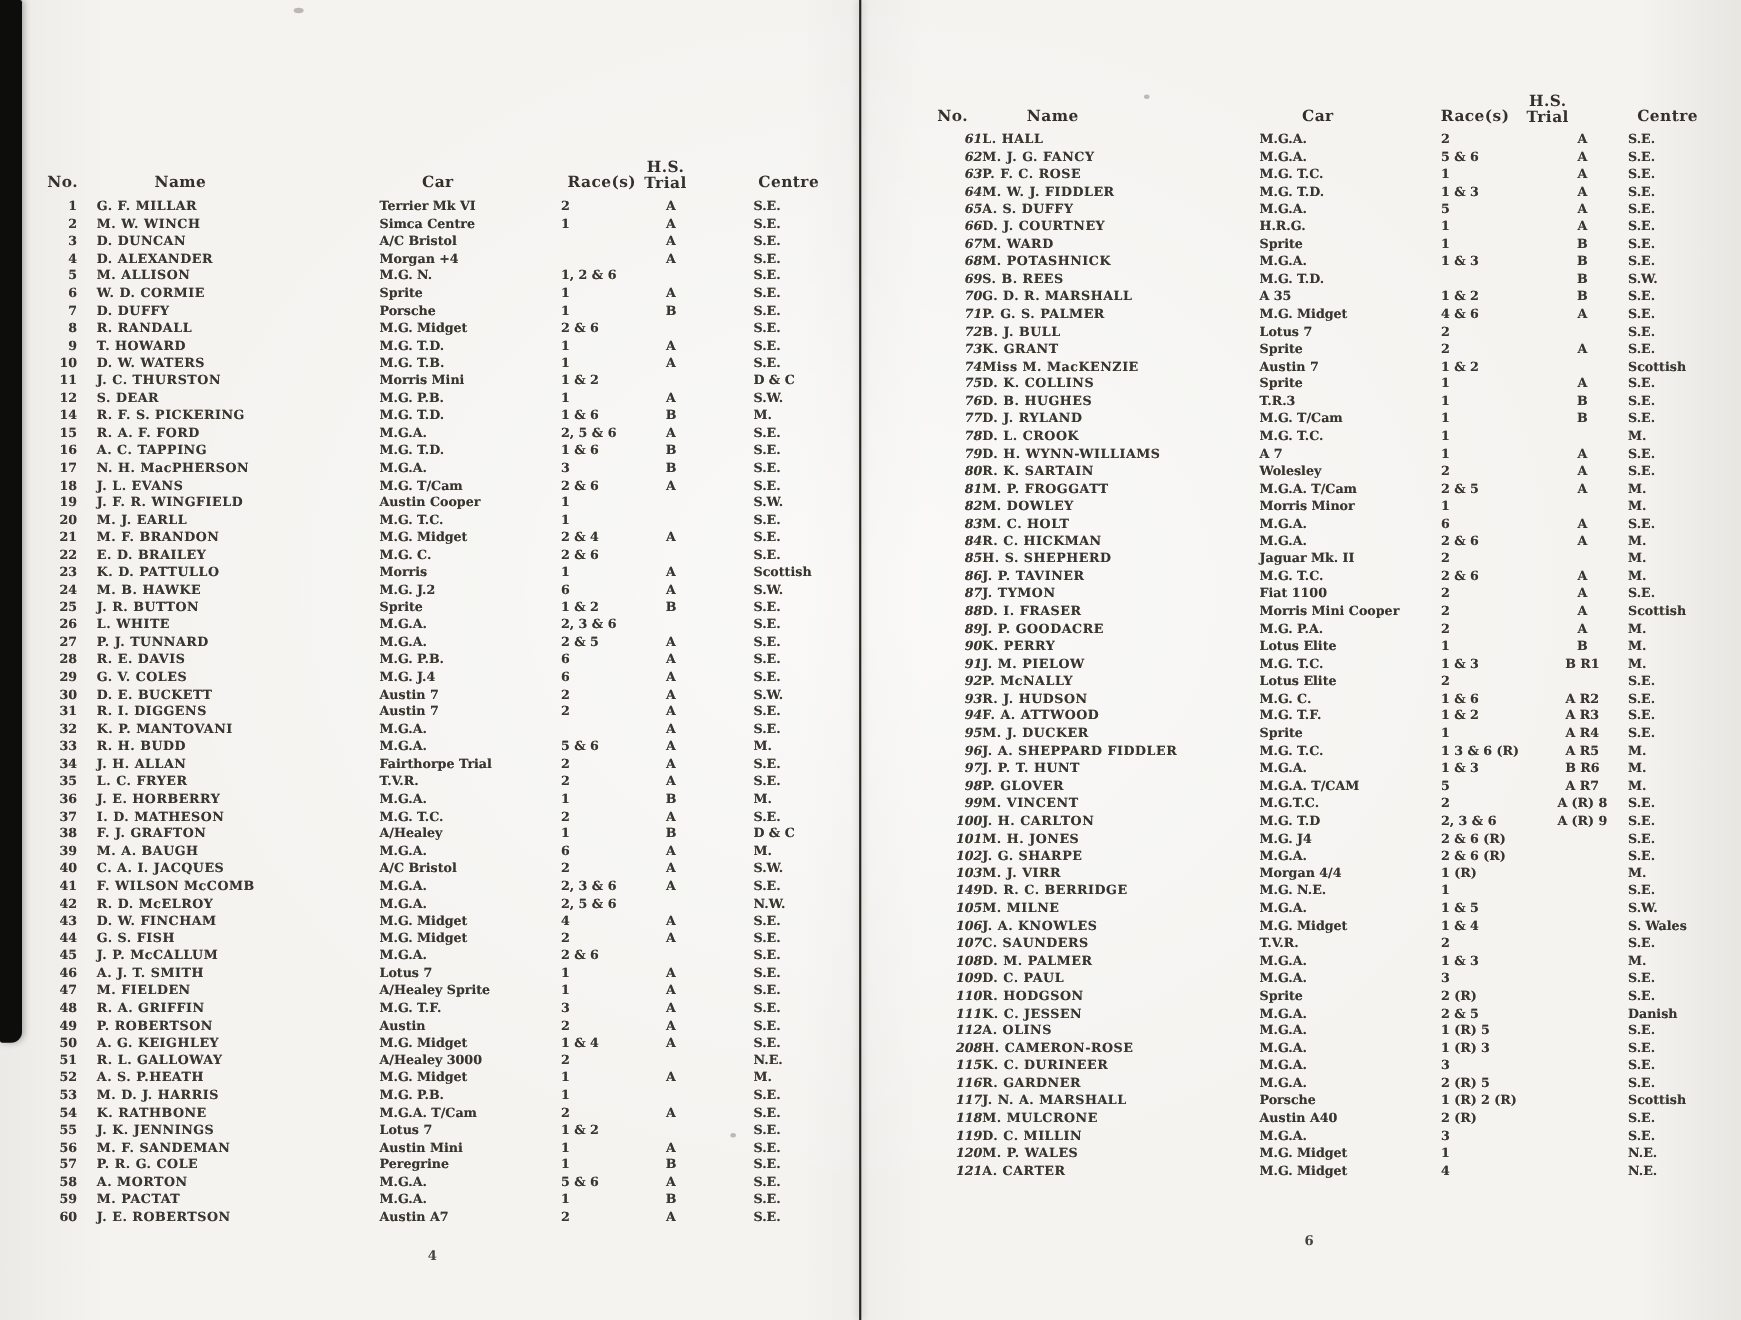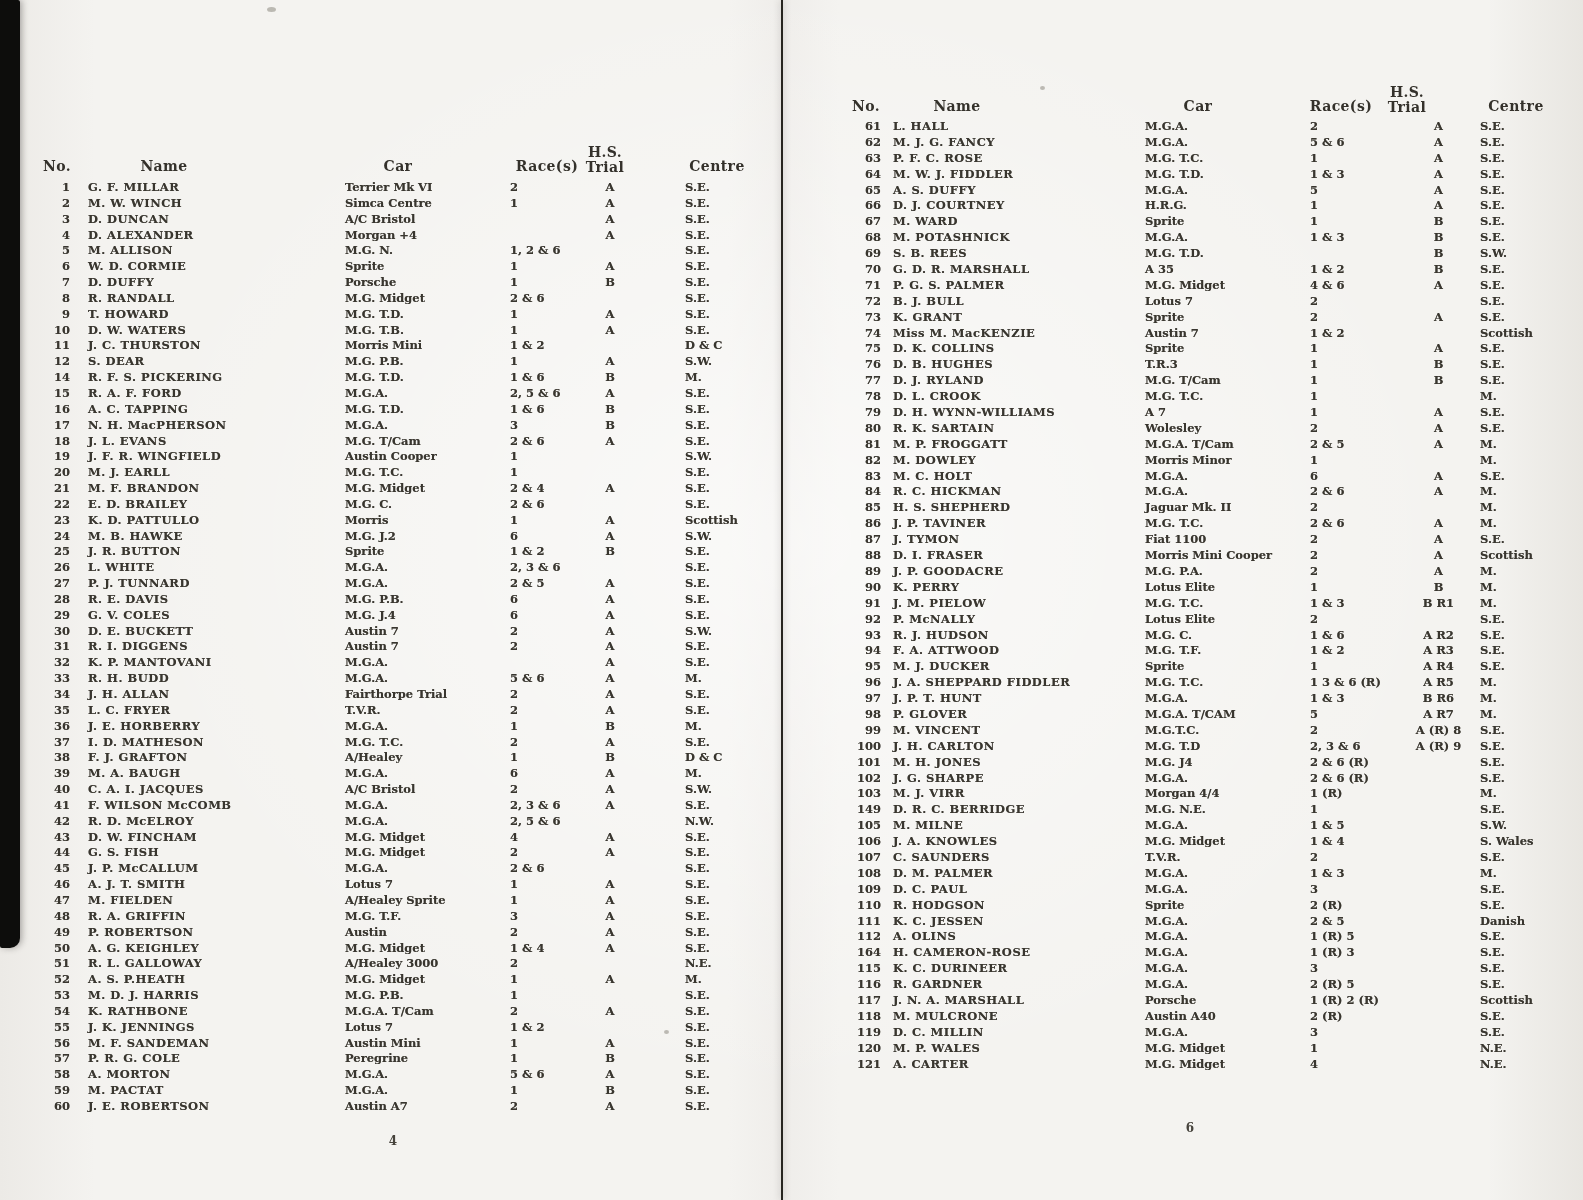--- a/index.html
+++ b/index.html
@@ -48,21 +48,21 @@
   .rows{position:absolute;left:0;width:100%;}
   .row{
     display:grid;align-items:baseline;
     font-size:11.5px;font-weight:bold;line-height:1;
     color:#39362f;text-shadow:0 0 .4px rgba(57,54,47,.55);
   }
   .page-left  .row{grid-template-columns:48px 257px 165px 70px 60px 1fr;height:15.85px;}
   .page-right .row{grid-template-columns:48px 252px 165px 87px 83px 1fr;height:15.9px;}
   .cell{white-space:nowrap;overflow:visible;}
   .c-no{text-align:right;padding-right:18px;}
-  .page-right .c-no{padding-right:12px;}
+  .page-right .c-no{padding-right:0;font-style:italic;}
   .c-name{letter-spacing:.5px;}
   .c-trial{text-align:center;}
   .page-left .c-centre{padding-left:45px;}
 
   .folio{
     position:absolute;transform:translateX(-50%);
     font-size:12px;font-weight:bold;color:#46433c;
   }
 
   .speck{position:absolute;background:#8d897f;border-radius:50%;opacity:.55;}
@@ -987,21 +987,21 @@
         </div>
         <div class="row">
           <div class="cell c-no">112</div>
           <div class="cell c-name">A. OLINS</div>
           <div class="cell c-car">M.G.A.</div>
           <div class="cell c-races">1 (R) 5</div>
           <div class="cell c-trial"></div>
           <div class="cell c-centre">S.E.</div>
         </div>
         <div class="row">
-          <div class="cell c-no">164</div>
+          <div class="cell c-no">208</div>
           <div class="cell c-name">H. CAMERON-ROSE</div>
           <div class="cell c-car">M.G.A.</div>
           <div class="cell c-races">1 (R) 3</div>
           <div class="cell c-trial"></div>
           <div class="cell c-centre">S.E.</div>
         </div>
         <div class="row">
           <div class="cell c-no">115</div>
           <div class="cell c-name">K. C. DURINEER</div>
           <div class="cell c-car">M.G.A.</div>

